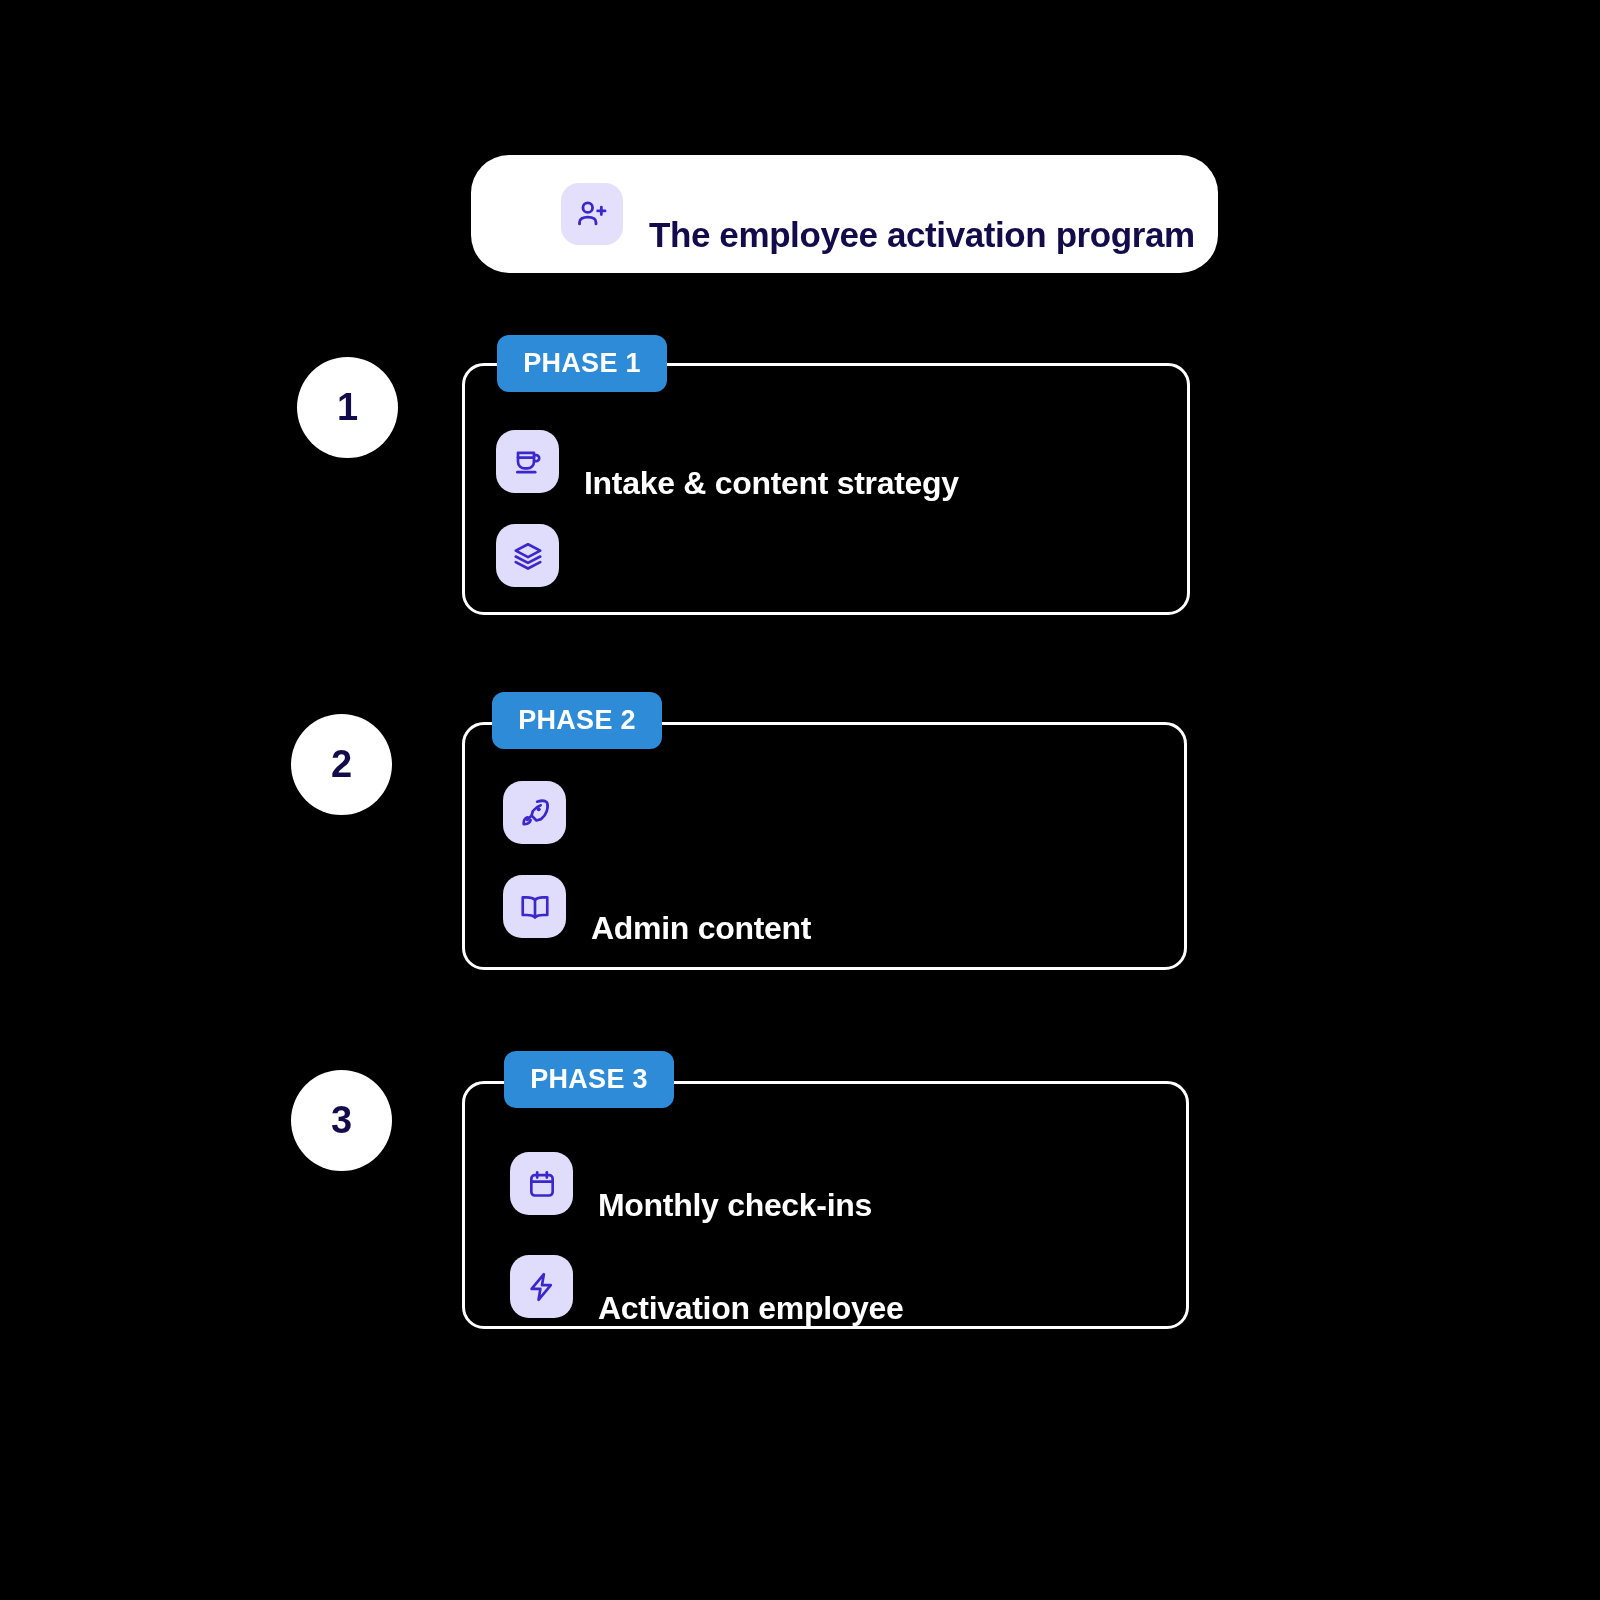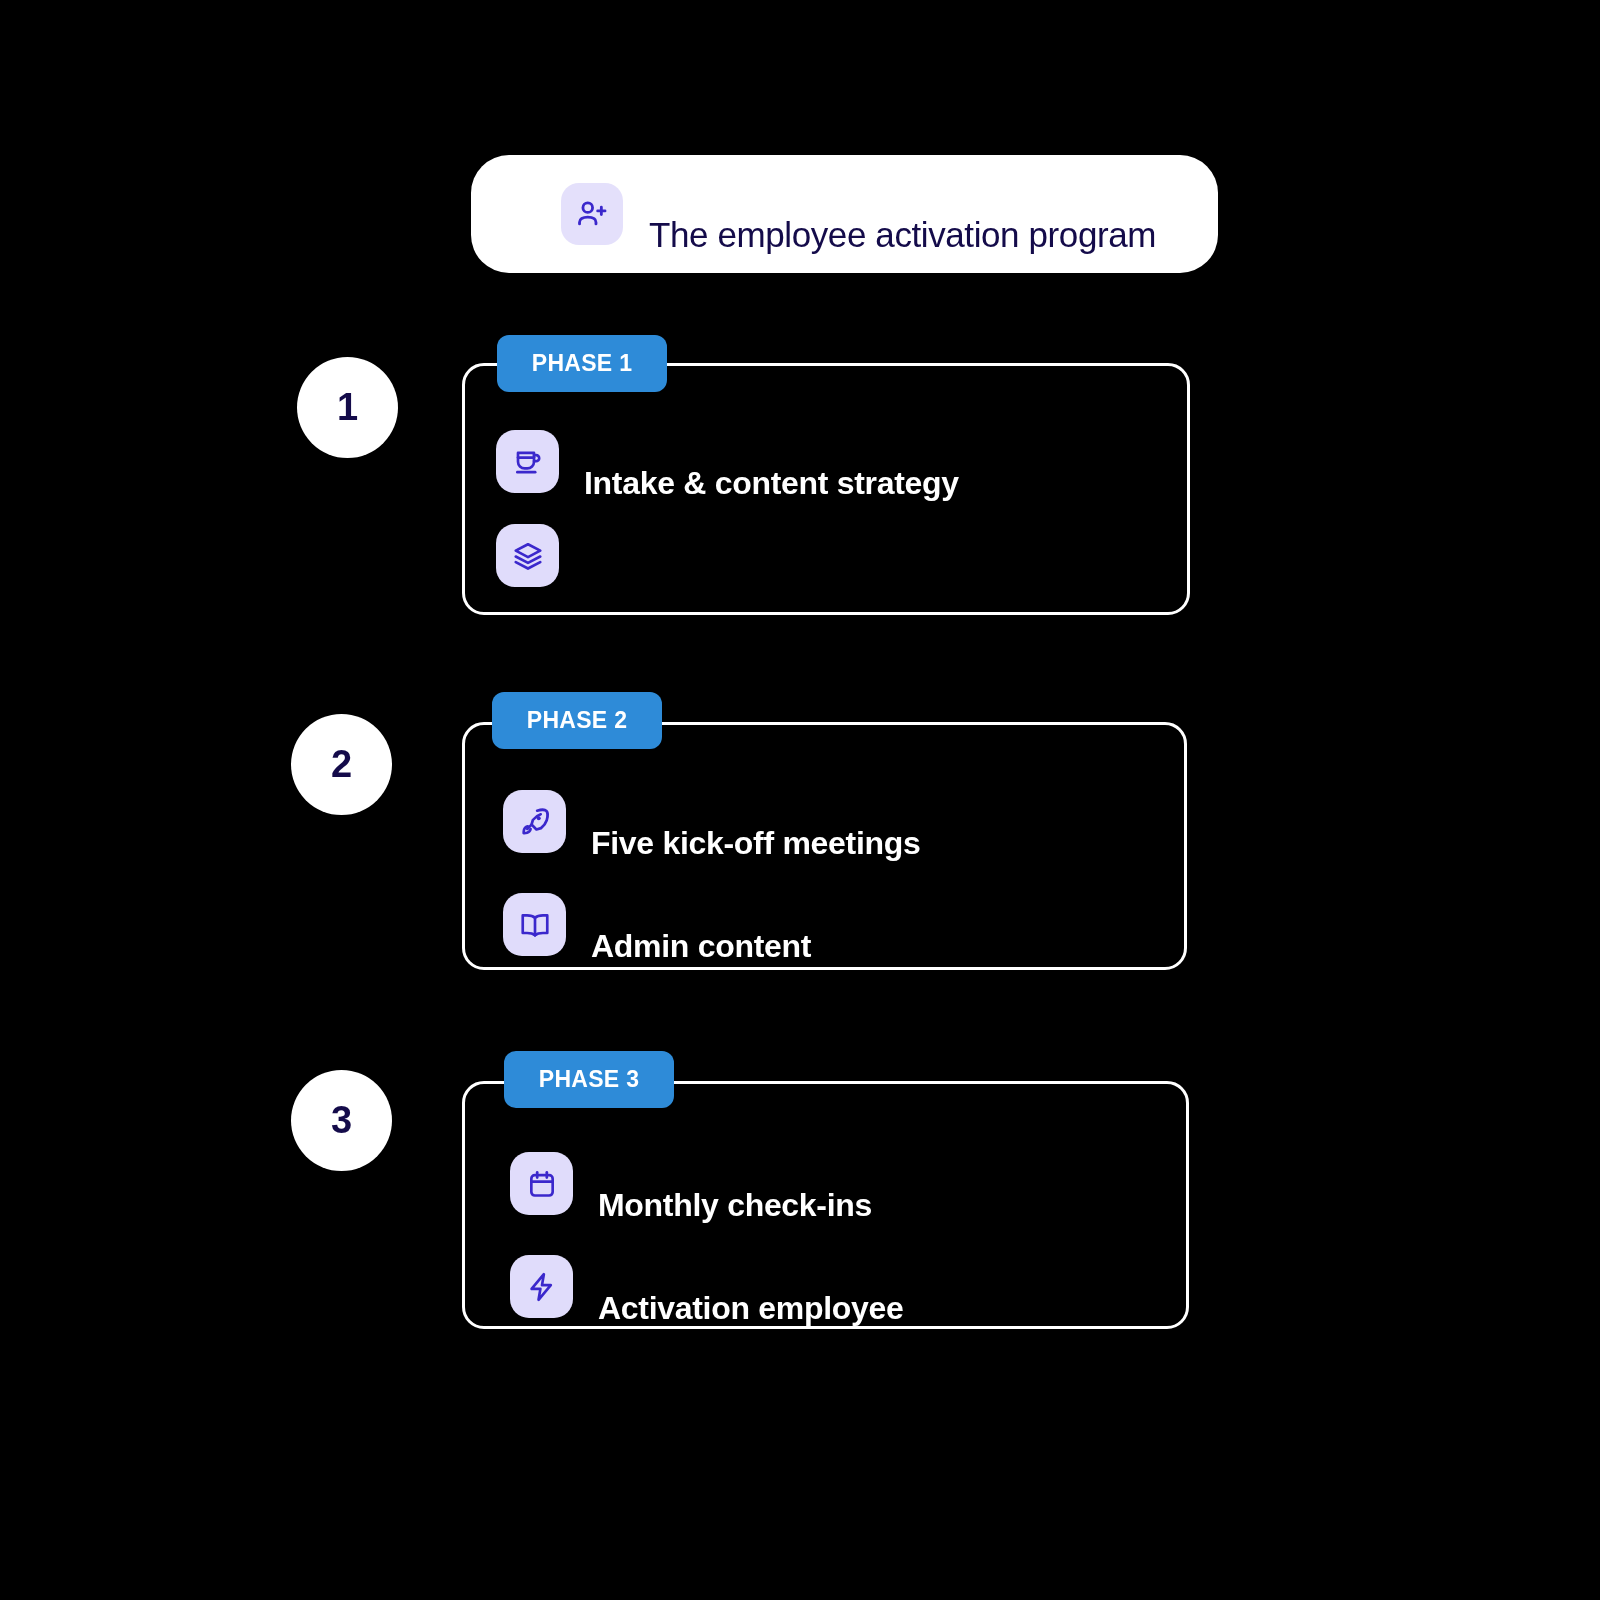--- a/index.html
+++ b/index.html
@@ -40,21 +40,21 @@
     border-radius: 18px;
     background: #E4E0FB;
     display: flex;
     align-items: center;
     justify-content: center;
     flex: 0 0 auto;
   }
   .header-title {
     margin-left: 26px;
     font-size: 35px;
-    font-weight: normal;
+    font-weight: bold;
     color: #140B4A;
     letter-spacing: -0.4px;
     white-space: nowrap;
     margin-top: 42px;
   }
 
   
   .phase-row {
     position: absolute;
     left: 0;
@@ -80,21 +80,21 @@
     box-sizing: border-box;
     background: transparent;
   }
   .phase-badge {
     position: absolute;
     height: 57px;
     padding: 0 26px;
     border-radius: 12px;
     background: #2E8BD8;
     color: #FFFFFF;
-    font-size: 23px;
+    font-size: 27px;
     font-weight: bold;
     letter-spacing: 0.3px;
     display: flex;
     align-items: center;
     justify-content: center;
     box-sizing: border-box;
     min-width: 170px;
   }
 
   .task-list {
@@ -189,21 +189,20 @@
     <div class="task-list" style="left:503px; top:781px;">
       <div class="task-item">
         <span class="task-icon-badge">
           <svg width="32" height="32" viewBox="0 0 24 24" fill="none" stroke="#3B28CC" stroke-width="2" stroke-linecap="round" stroke-linejoin="round">
             <path d="M13.6 3.5c3.2-1 6.2-0.6 7 .2.8.8 1.2 3.8.2 7-.7 2.2-2.3 4.3-4.3 5.9l-3.4 1-3.7-3.7 1-3.4c1.6-2 3.7-3.6 5.9-4.3"></path>
             <circle cx="14.8" cy="9.2" r="1.5" fill="#3B28CC" stroke="none"></circle>
             <path d="M9.4 14 6.2 17.2"></path>
             <path d="M6.6 15.2c-1.4.3-2.4 1.2-2.8 2.6-.4 1.4-.3 2.6-.3 2.6s1.2.1 2.6-.3c1.4-.4 2.3-1.4 2.6-2.8"></path>
           </svg>
         </span>
-        <span class="task-label">Five kick-off meetings</span>
       </div>
       <div class="task-item">
         <span class="task-icon-badge">
           <svg width="32" height="32" viewBox="0 0 24 24" fill="none" stroke="#3B28CC" stroke-width="2" stroke-linecap="round" stroke-linejoin="round">
             <path d="M12 6.6v13"></path>
             <path d="M12 6.6C10.6 5.3 8.8 4.8 6 4.8H2.8v13.2H6c2.8 0 4.6.5 6 1.6"></path>
             <path d="M12 6.6c1.4-1.3 3.2-1.8 6-1.8h3.2v13.2H18c-2.8 0-4.6.5-6 1.6"></path>
           </svg>
         </span>
         <span class="task-label">Admin content</span>

